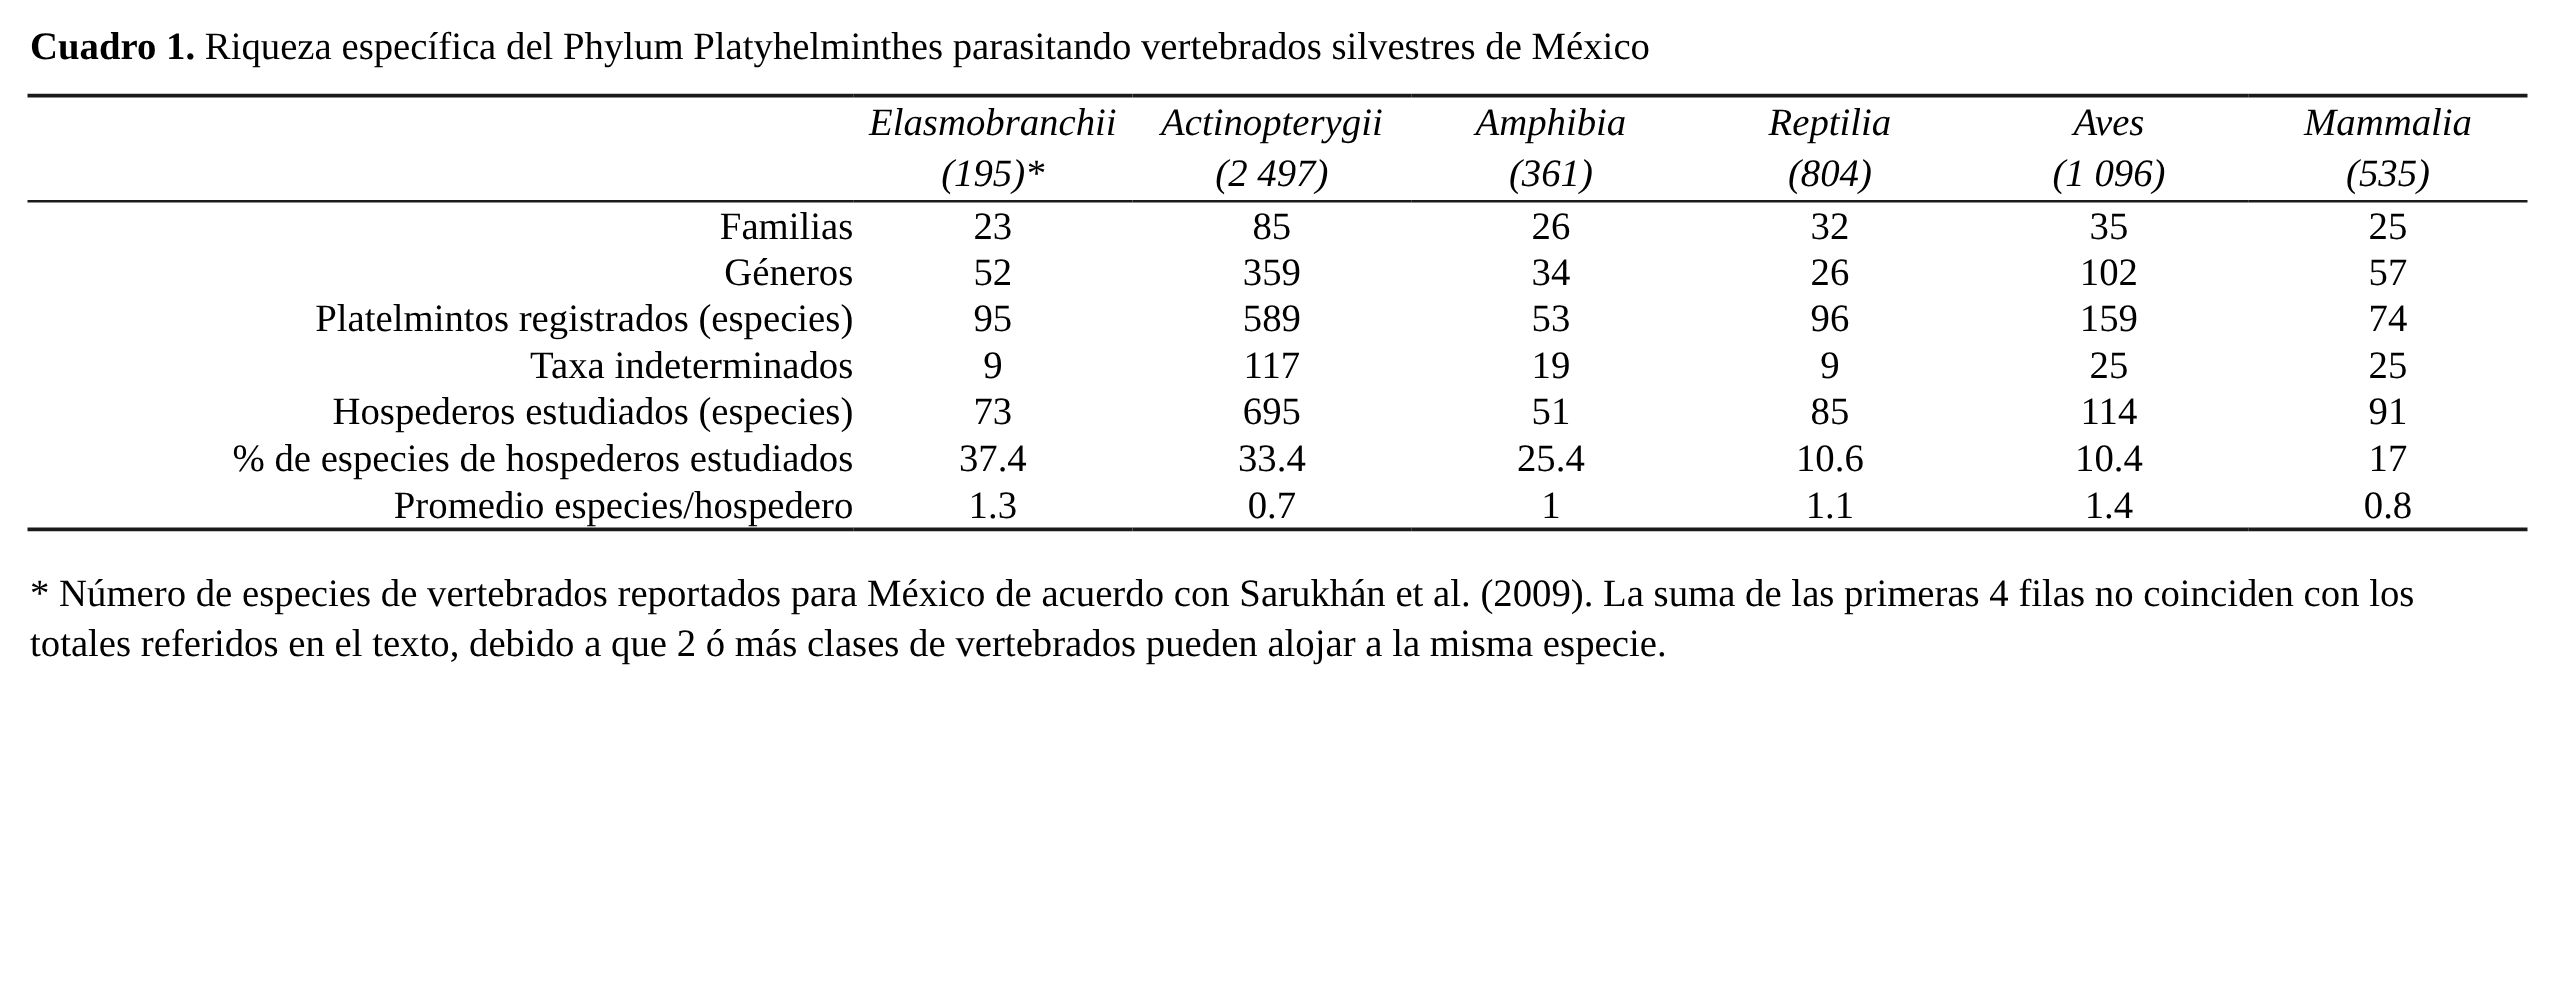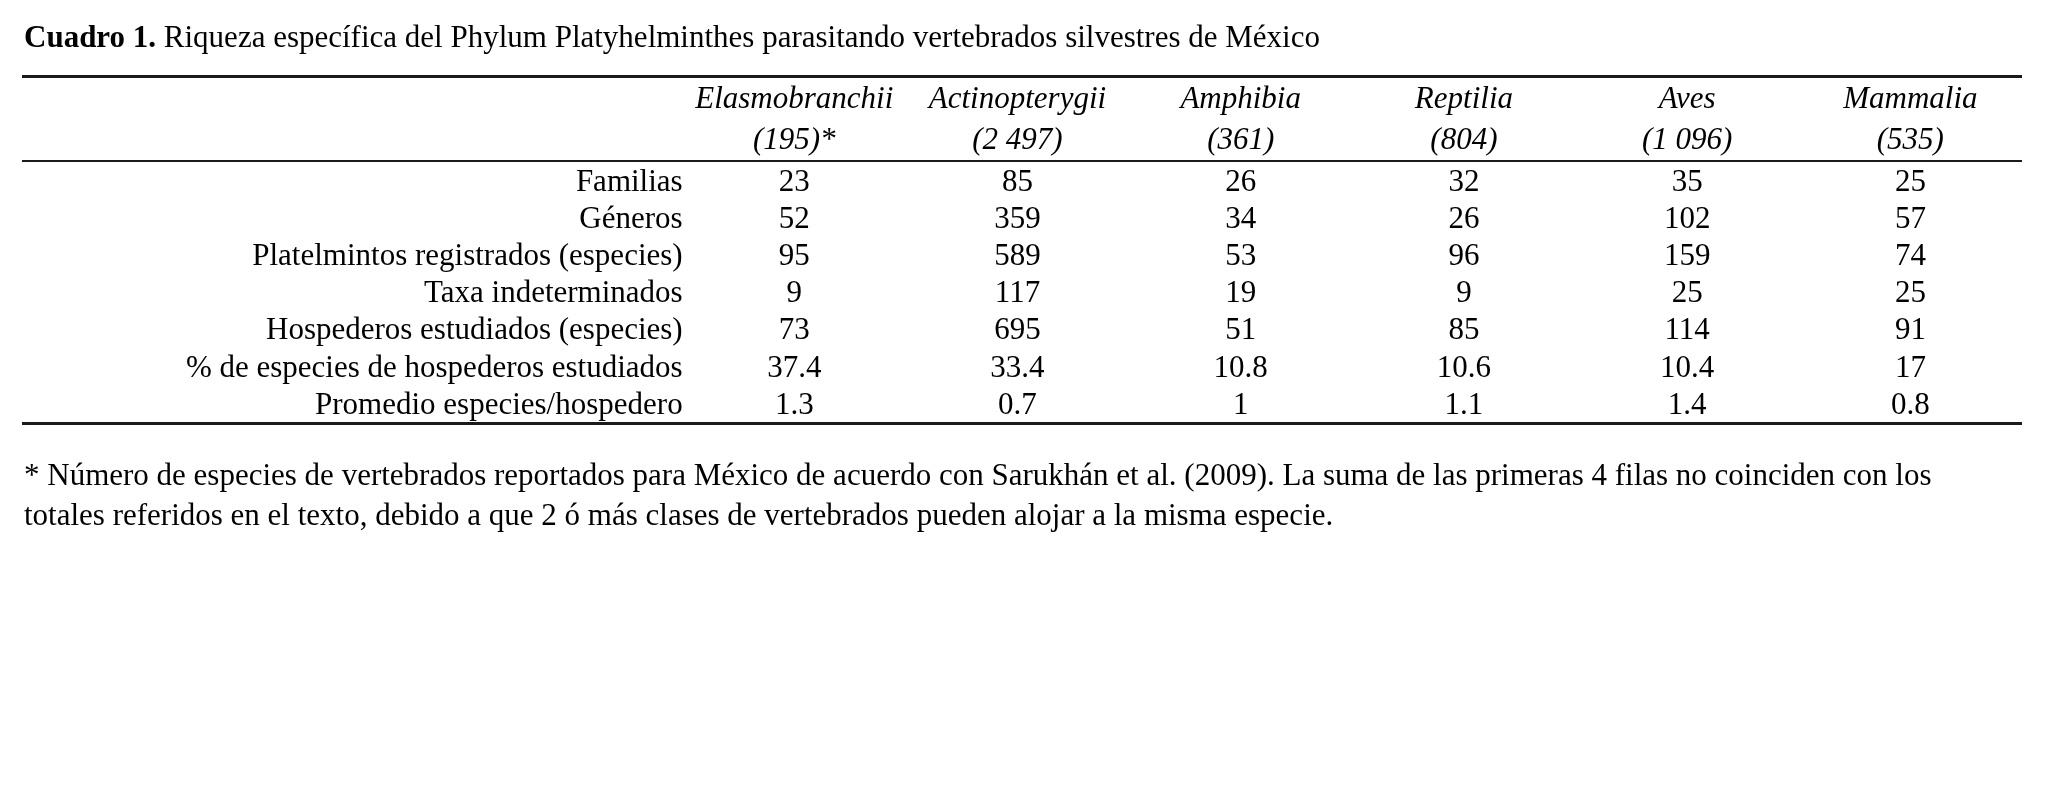--- a/index.html
+++ b/index.html
@@ -183,21 +183,21 @@
         <td class="row-value">695</td>
         <td class="row-value">51</td>
         <td class="row-value">85</td>
         <td class="row-value">114</td>
         <td class="row-value">91</td>
       </tr>
       <tr>
         <td class="row-label">% de especies de hospederos estudiados</td>
         <td class="row-value">37.4</td>
         <td class="row-value">33.4</td>
-        <td class="row-value">10.8</td>
+        <td class="row-value">25.4</td>
         <td class="row-value">10.6</td>
         <td class="row-value">10.4</td>
         <td class="row-value">17</td>
       </tr>
       <tr>
         <td class="row-label">Promedio especies/hospedero</td>
         <td class="row-value">1.3</td>
         <td class="row-value">0.7</td>
         <td class="row-value">1</td>
         <td class="row-value">1.1</td>

